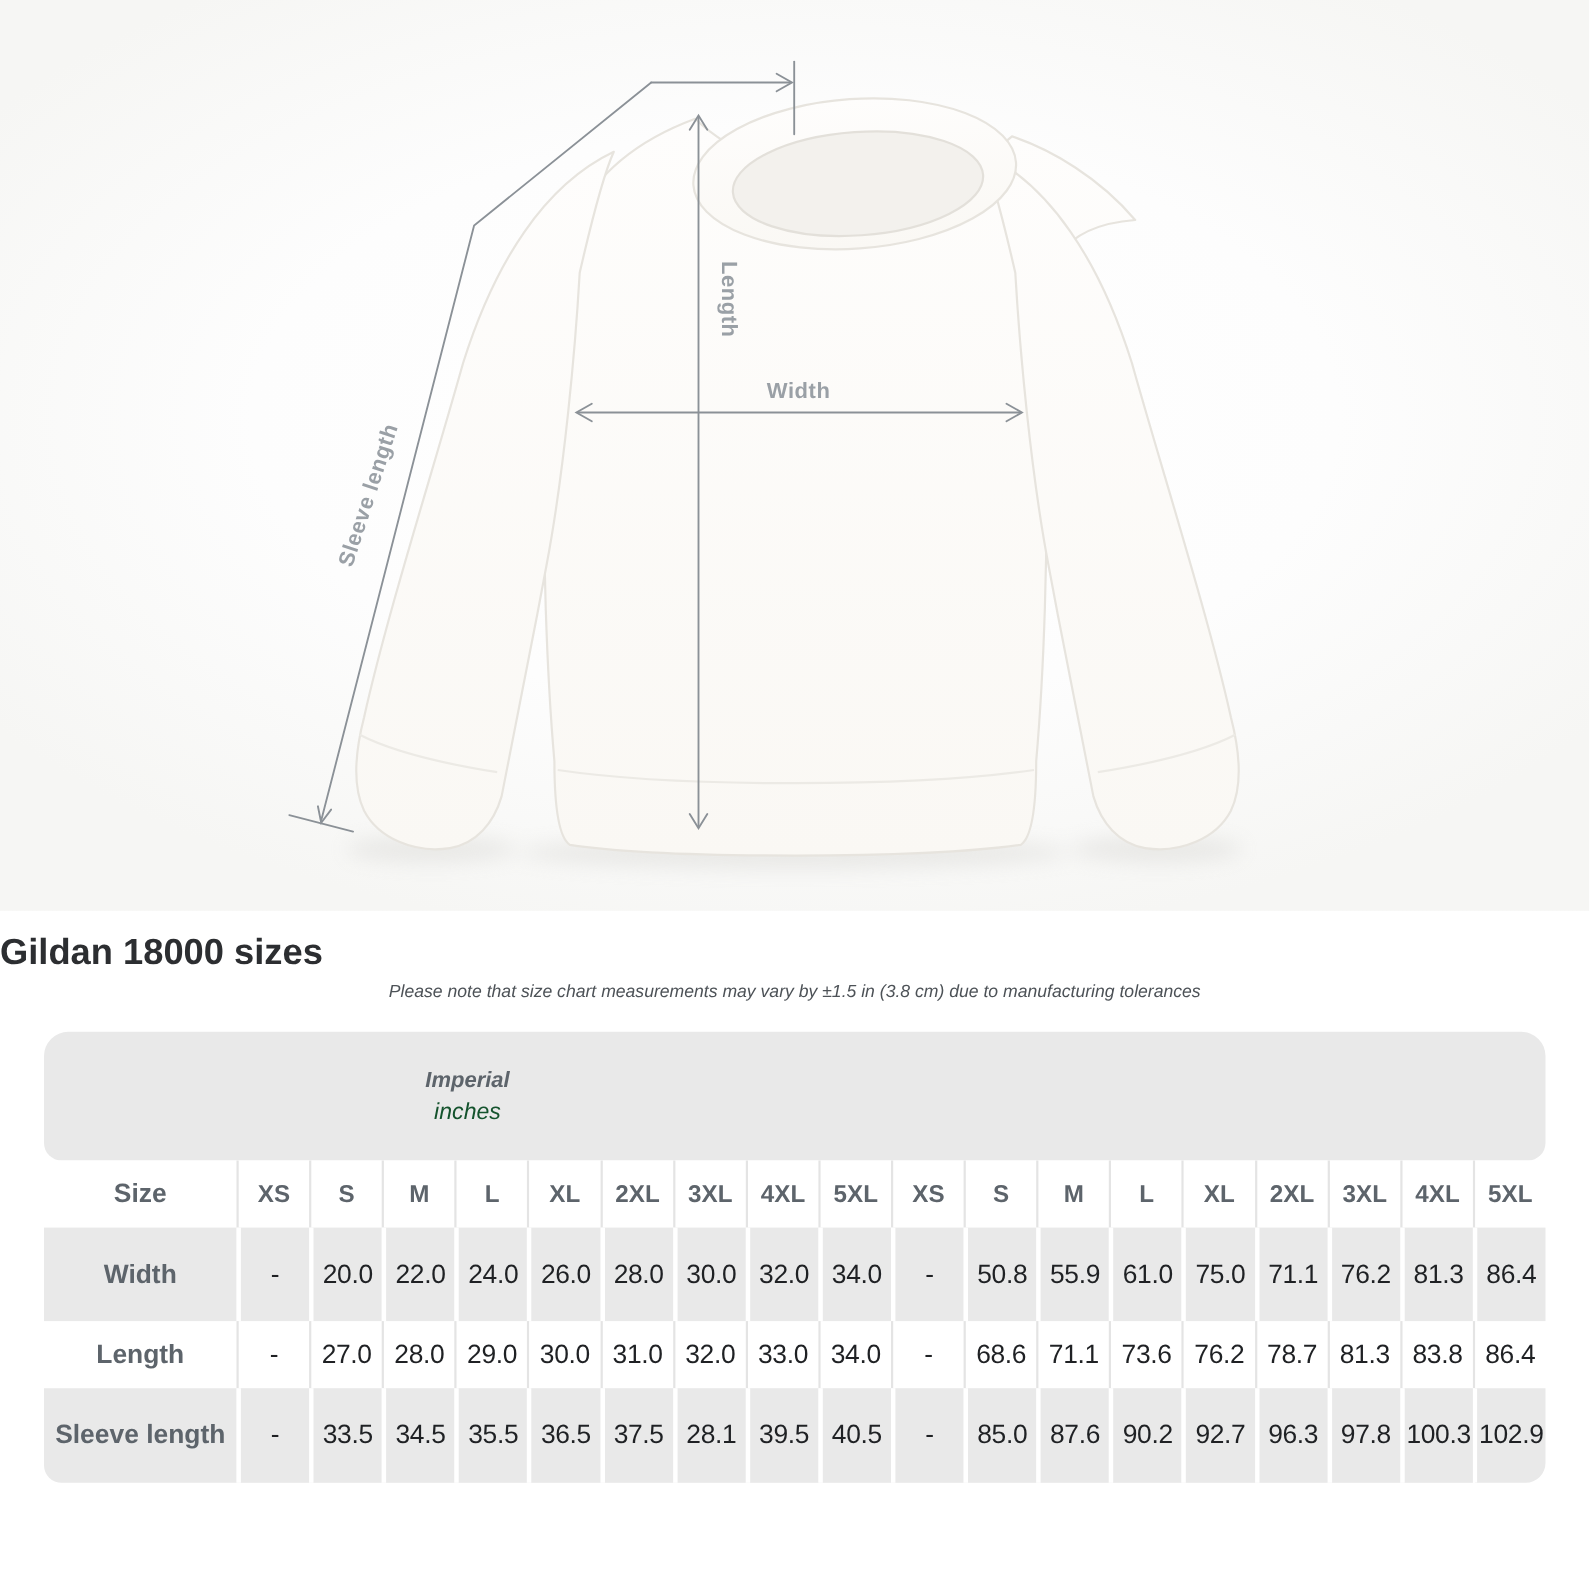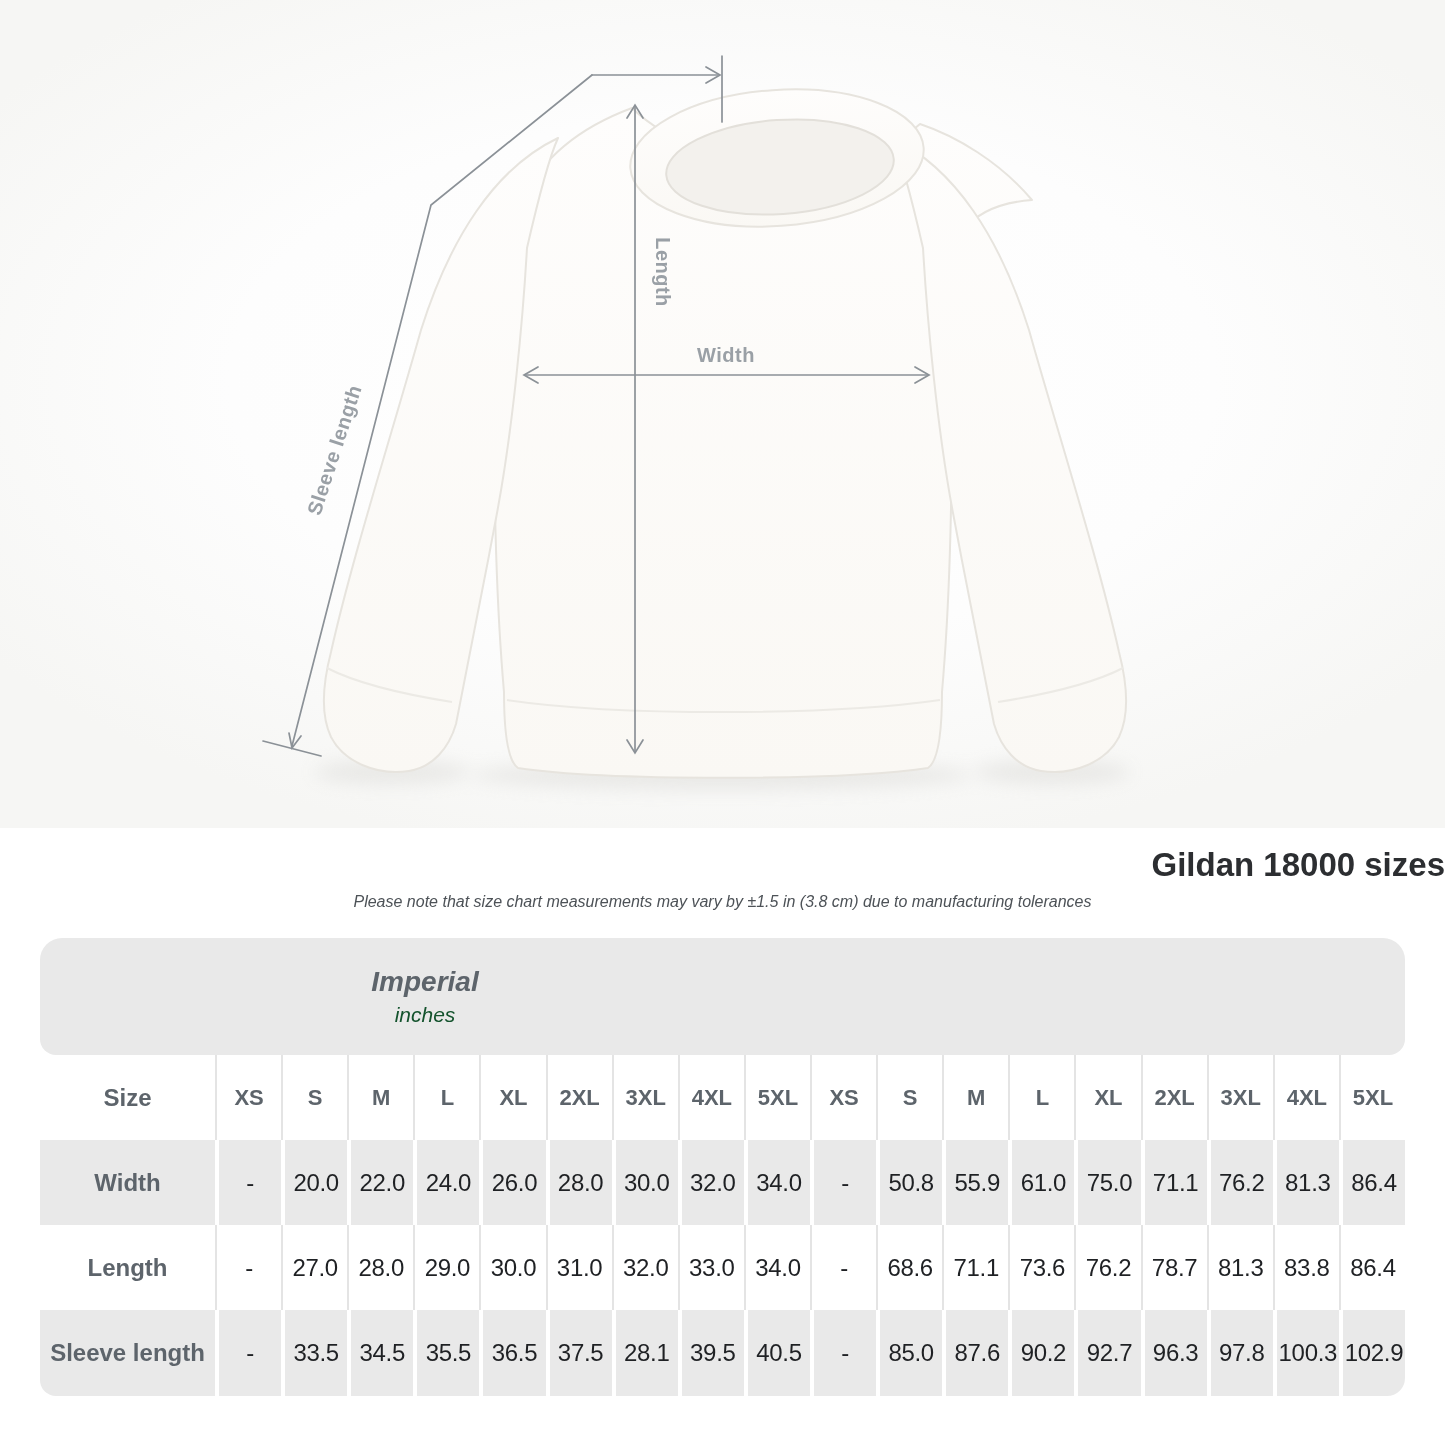--- a/index.html
+++ b/index.html
@@ -9,38 +9,38 @@
   }
   
   .photo{
     position:relative;width:1445px;height:828px;
     background:radial-gradient(ellipse 62% 58% at 50% 46%, #ffffff 0%, #fdfdfd 55%, #f6f6f4 100%);
   }
   .photo svg{position:absolute;left:0;top:0;}
   .m-label{fill:#9aa0a6;font-weight:bold;font-size:20px;letter-spacing:.5px;}
   
   .title{
-    margin:18px 0 0;text-align:right;font-size:33px;line-height:38px;
+    margin:18px 0 0;text-align:left;font-size:33px;line-height:38px;
     font-weight:bold;color:#2c2e31;
   }
   .note{
     margin:9px 0 0;text-align:center;font-style:italic;font-size:16px;
     color:#4d5257;
   }
   
   .size-table{margin:27px 40px 0;width:1365px;}
   .band{
     display:grid;grid-template-columns:770px 1fr;height:117px;
     background:#e9e9e9;border-radius:22px 22px 16px 16px;
   }
   .unit-group{display:flex;flex-direction:column;align-items:center;justify-content:center;gap:5px;}
-  .unit-title{font-size:28px;font-weight:bold;font-style:italic;color:#5d646b;}
+  .unit-title{font-size:20px;font-weight:bold;font-style:italic;color:#5d646b;}
   .unit-sub{font-size:21px;font-style:italic;color:#14532d;}
   .row{display:grid;grid-template-columns:175px repeat(18,1fr);}
-  .row.rw{height:85px;background:#fff;}
+  .row.rw{height:61px;background:#fff;}
   .row.rg{height:85px;}
   .row.last{height:86px;}
   .c{display:flex;align-items:center;justify-content:center;min-width:0;}
   .rw .c:not(:first-child){border-left:2px solid #e4e4e4;}
   .rg .c{background:#e9e9e9;}
   .rg .c:not(:first-child){border-left:4px solid #fff;}
   .last .c:first-child{border-bottom-left-radius:16px;}
   .last .c:last-child{border-bottom-right-radius:18px;}
   .lbl{font-size:24px;font-weight:bold;color:#5d646b;}
   .hdr{font-size:22px;font-weight:bold;color:#5d646b;text-align:right;}

